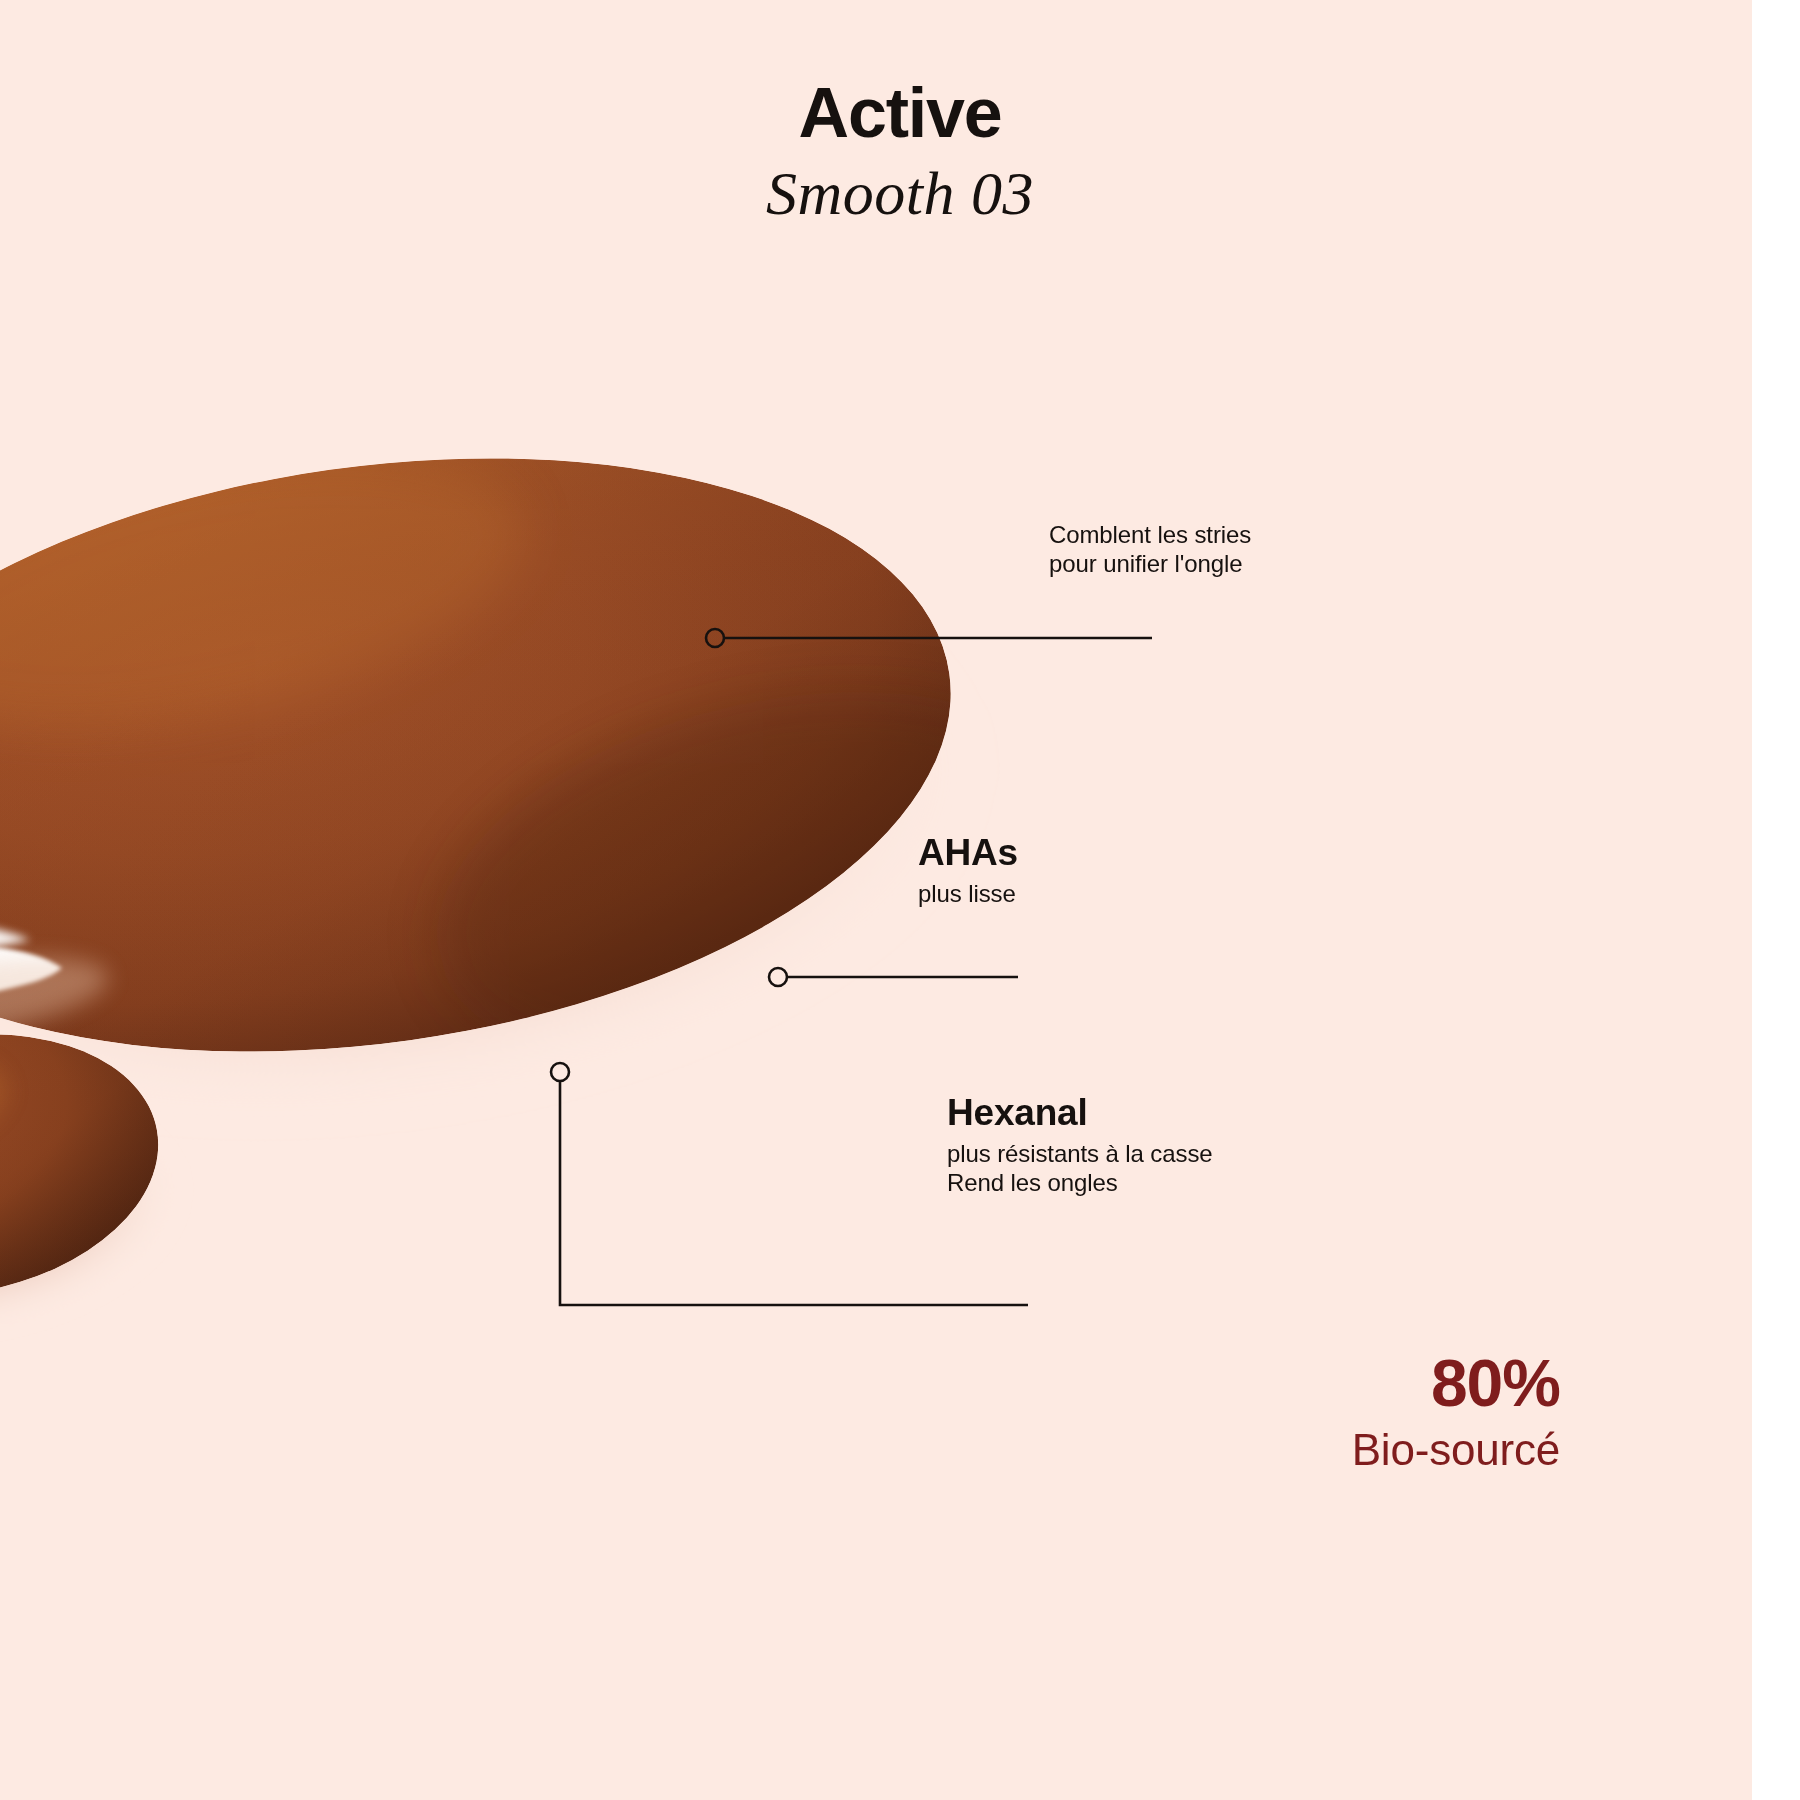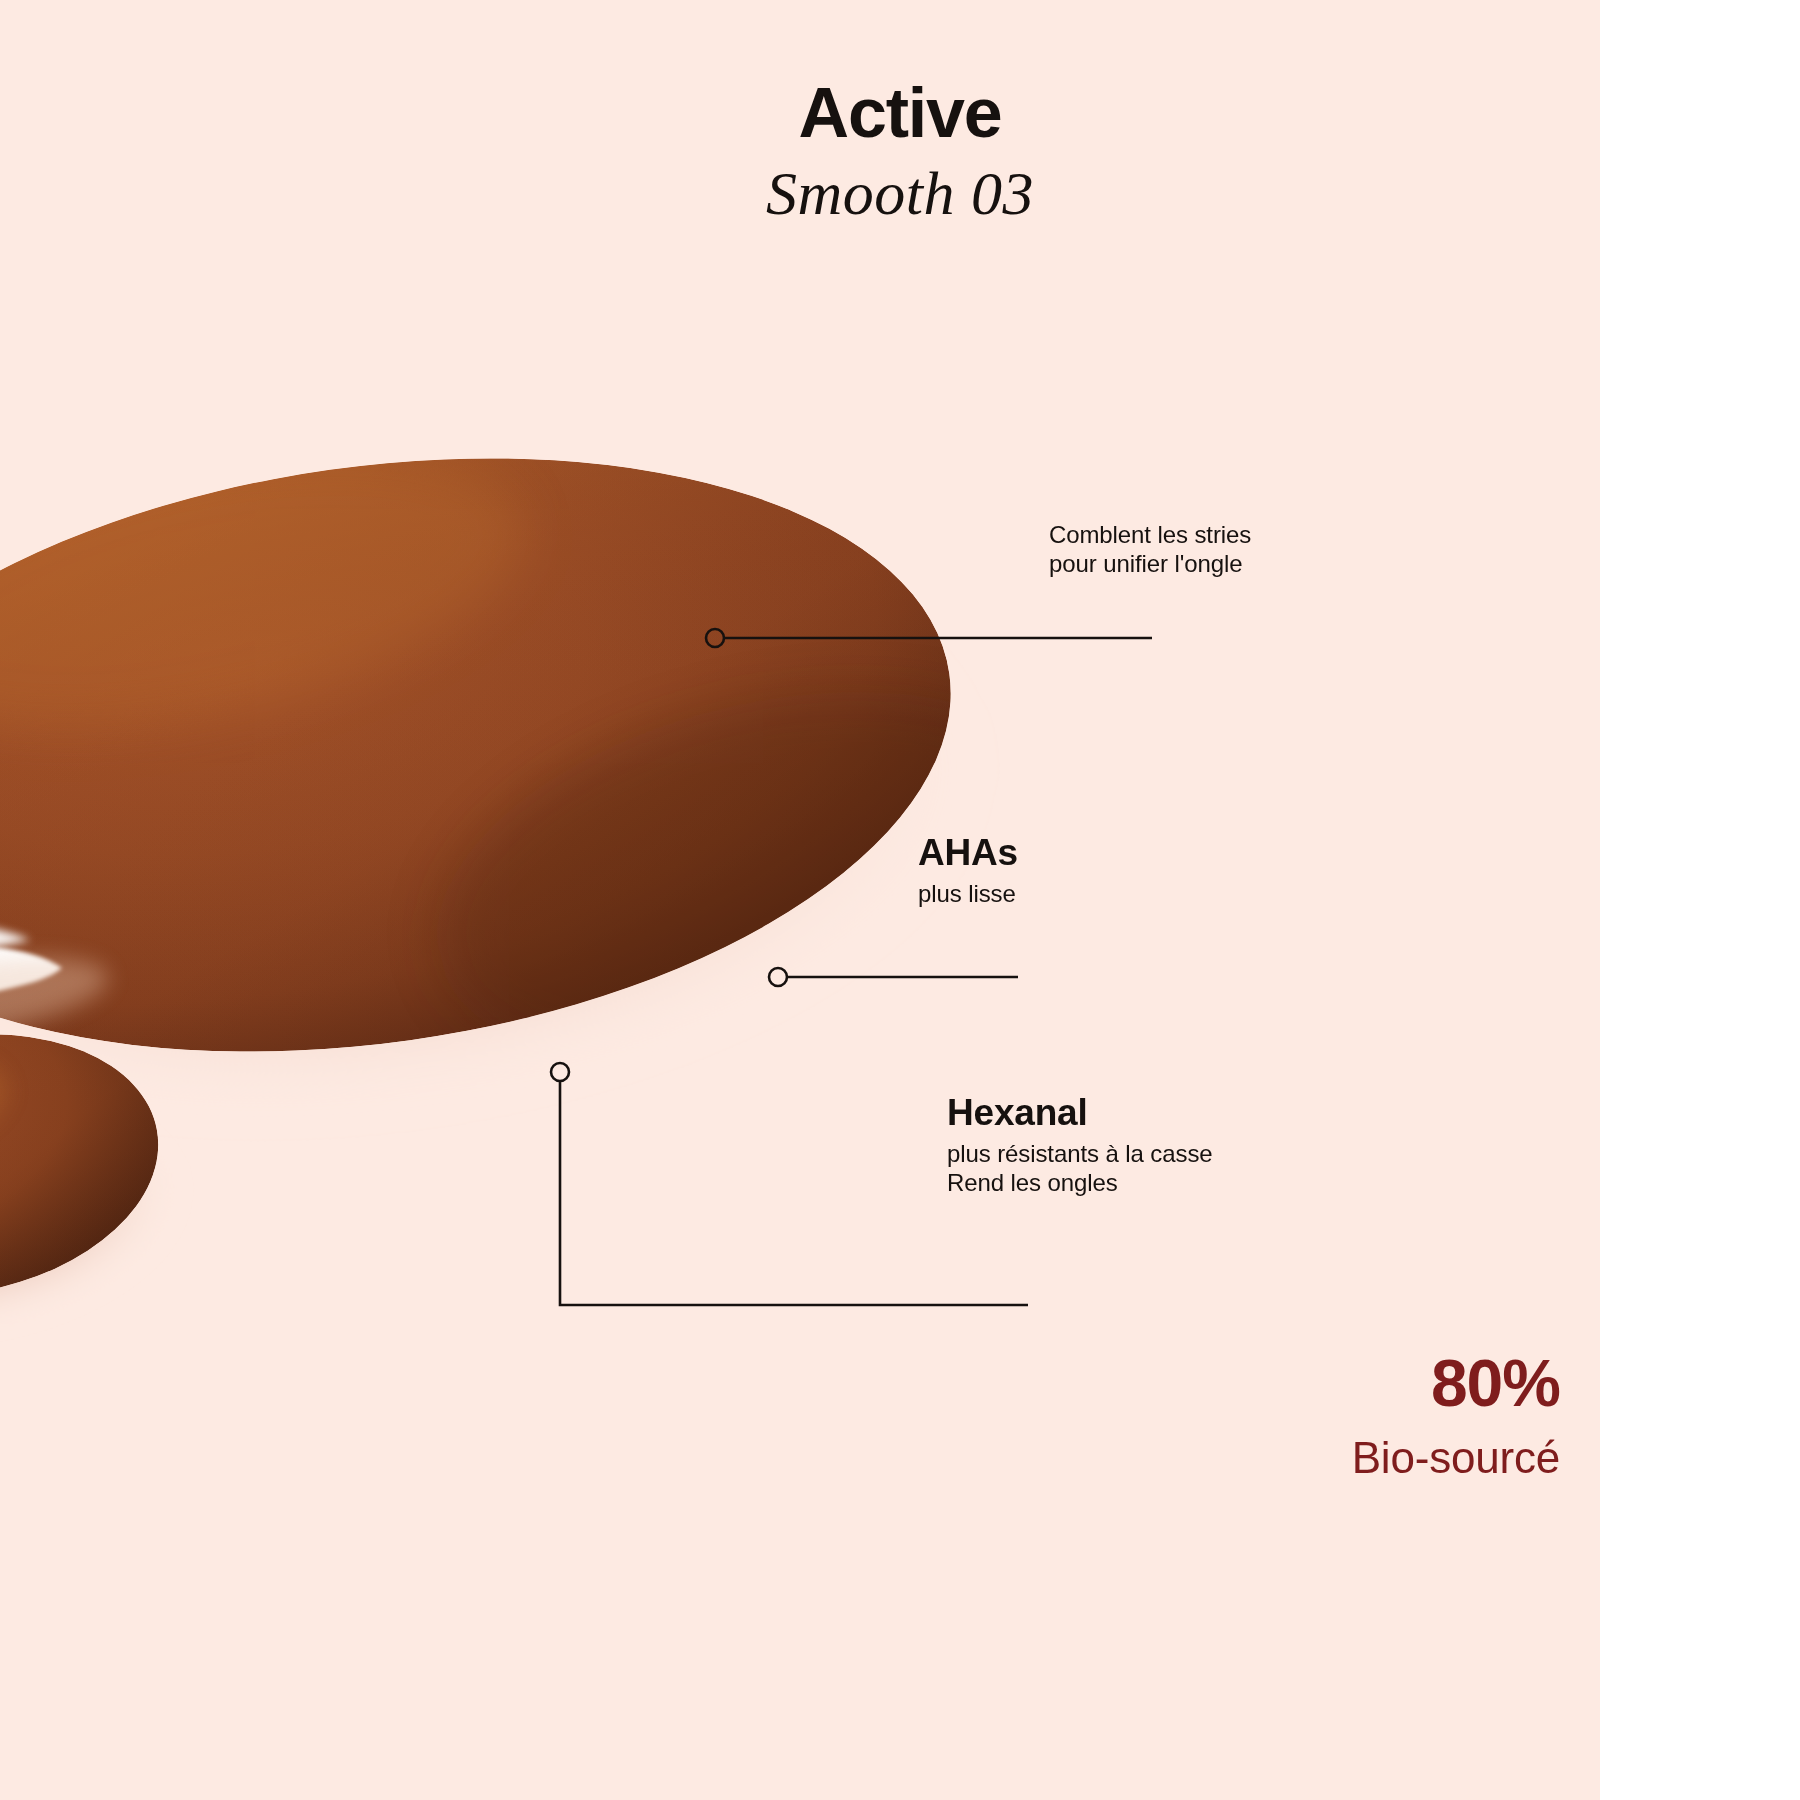--- a/index.html
+++ b/index.html
@@ -3,21 +3,21 @@
 <meta charset="utf-8">
 <title>Active Smooth 03</title>
 <style>
   html, body {
     margin: 0;
     padding: 0;
     background: #ffffff;
   }
   #stage {
     position: relative;
-    width: 1600px;
+    width: 1752px;
     height: 1800px;
     overflow: hidden;
     font-family: "Liberation Sans", sans-serif;
     background: #fdeae2;
   }
 
   
   #header {
     position: absolute;
     top: 78px;
@@ -108,21 +108,21 @@
   }
   #stat-value {
     display: block;
     font-size: 66px;
     font-weight: 700;
     letter-spacing: -1px;
     line-height: 1.0;
   }
   #stat-label {
     display: block;
-    margin-top: 20px;
+    margin-top: 12px;
     font-size: 44px;
     font-weight: 400;
     letter-spacing: -0.2px;
     line-height: 1.0;
   }
 </style>
 </head>
 <body>
 
 <div id="stage">

